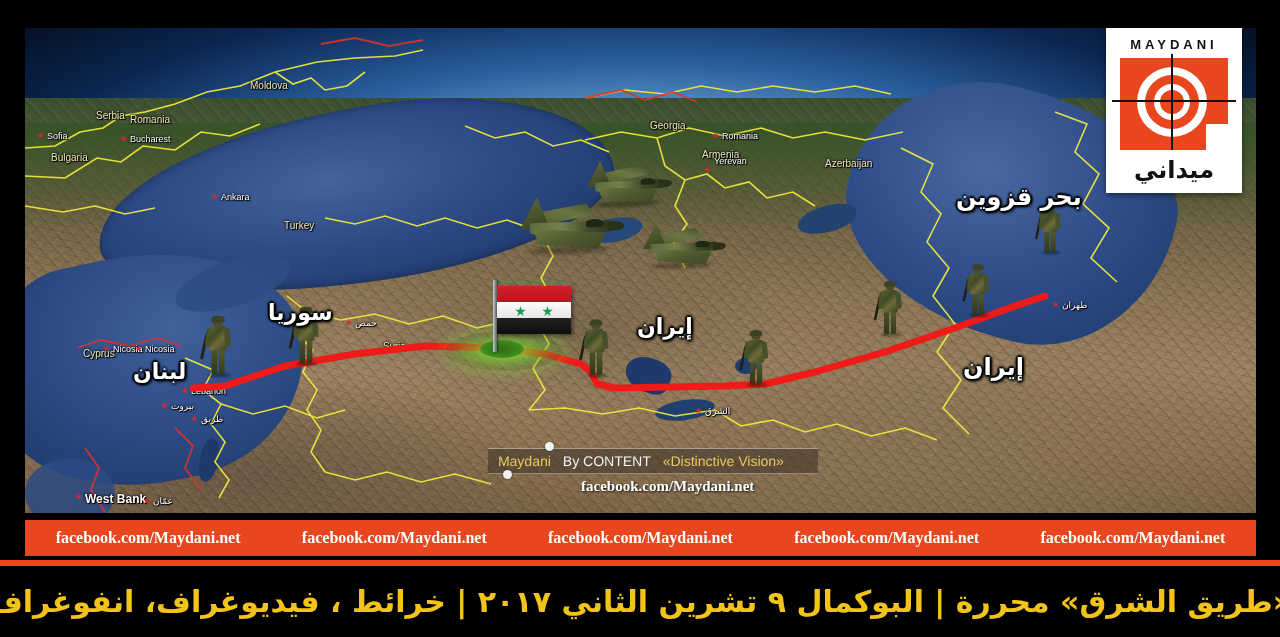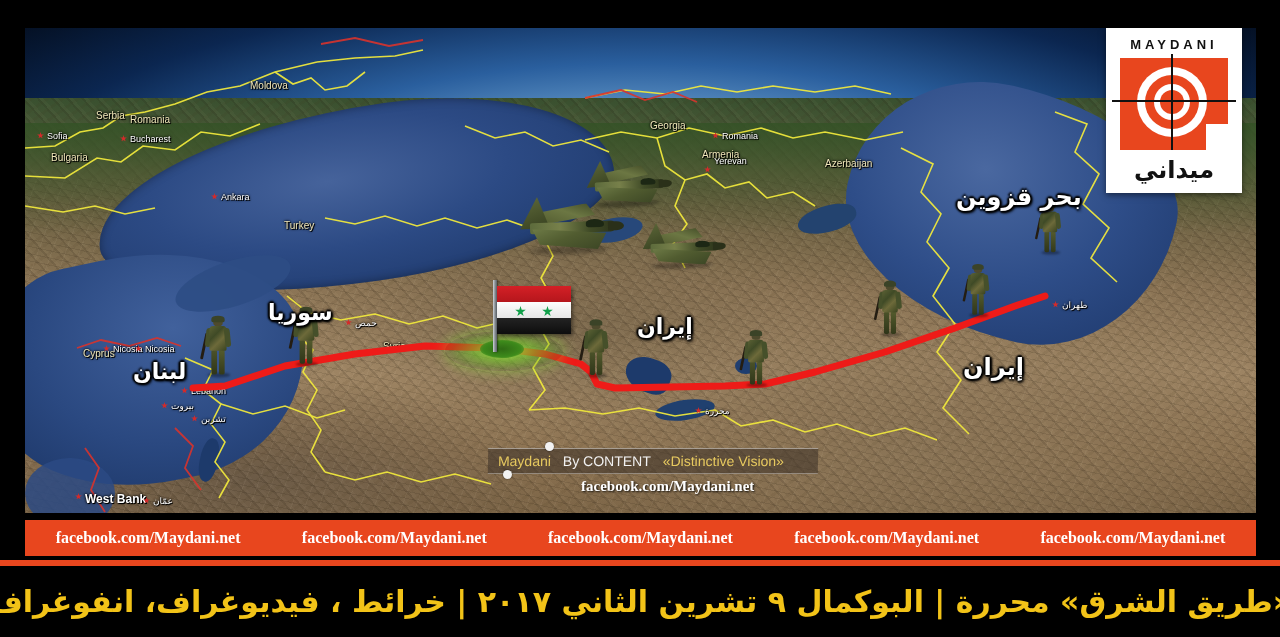--- a/index.html
+++ b/index.html
@@ -386,30 +386,30 @@
           <div class="ge-label country" style="left: 800px; top: 130px;">Azerbaijan</div>
           <div class="ge-label country" style="left: 58px; top: 320px;">Cyprus</div>
           <div class="ge-label city" style="left: 88px; top: 316px;">Nicosia</div>
           <div class="ge-star" style="left: 78px; top: 317px;"></div>
           <div class="ge-label city" style="left: 120px; top: 316px;">Nicosia</div>
           <div class="ge-star" style="left: 110px; top: 317px;"></div>
           <div class="ge-label city" style="left: 166px; top: 358px;">Lebanon</div>
           <div class="ge-star" style="left: 156px; top: 359px;"></div>
           <div class="ge-label city" style="left: 146px; top: 373px;">بيروت</div>
           <div class="ge-star" style="left: 136px; top: 374px;"></div>
-          <div class="ge-label city" style="left: 176px; top: 386px;">تشرين</div>
+          <div class="ge-label city" style="left: 176px; top: 386px;">طريق</div>
           <div class="ge-star" style="left: 166px; top: 387px;"></div>
           <div class="ge-label country" style="left: 358px; top: 313px;">Syria</div>
           <div class="ge-label city" style="left: 330px; top: 290px;">حمص</div>
           <div class="ge-star" style="left: 320px; top: 291px;"></div>
           <div class="ge-label big" style="left: 60px; top: 464px; text-align: right;">West Bank</div>
           <div class="ge-star" style="left: 50px; top: 465px;"></div>
           <div class="ge-label city" style="left: 128px; top: 468px;">عمّان</div>
           <div class="ge-star" style="left: 118px; top: 469px;"></div>
-          <div class="ge-label city" style="left: 680px; top: 378px;">محررة</div>
+          <div class="ge-label city" style="left: 680px; top: 378px;">الشرق</div>
           <div class="ge-star" style="left: 670px; top: 379px;"></div>
           <div class="ge-label city" style="left: 1037px; top: 272px;">طهران</div>
           <div class="ge-star" style="left: 1027px; top: 273px;"></div>
         </div>
 
       <svg class="redline-overlay" viewBox="0 0 1231 485" preserveAspectRatio="none">
         <path d="M168,360 L200,358 L260,338 L330,326 L400,318 L470,320 L520,326 L556,336
                  L566,344 L572,356 L590,360 L700,358 L740,356 L790,344 L860,324 L930,300
                  L990,278 L1020,268" fill="none" stroke="#ee1b18" stroke-width="7" stroke-linecap="round" stroke-linejoin="round"></path>
       </svg>

